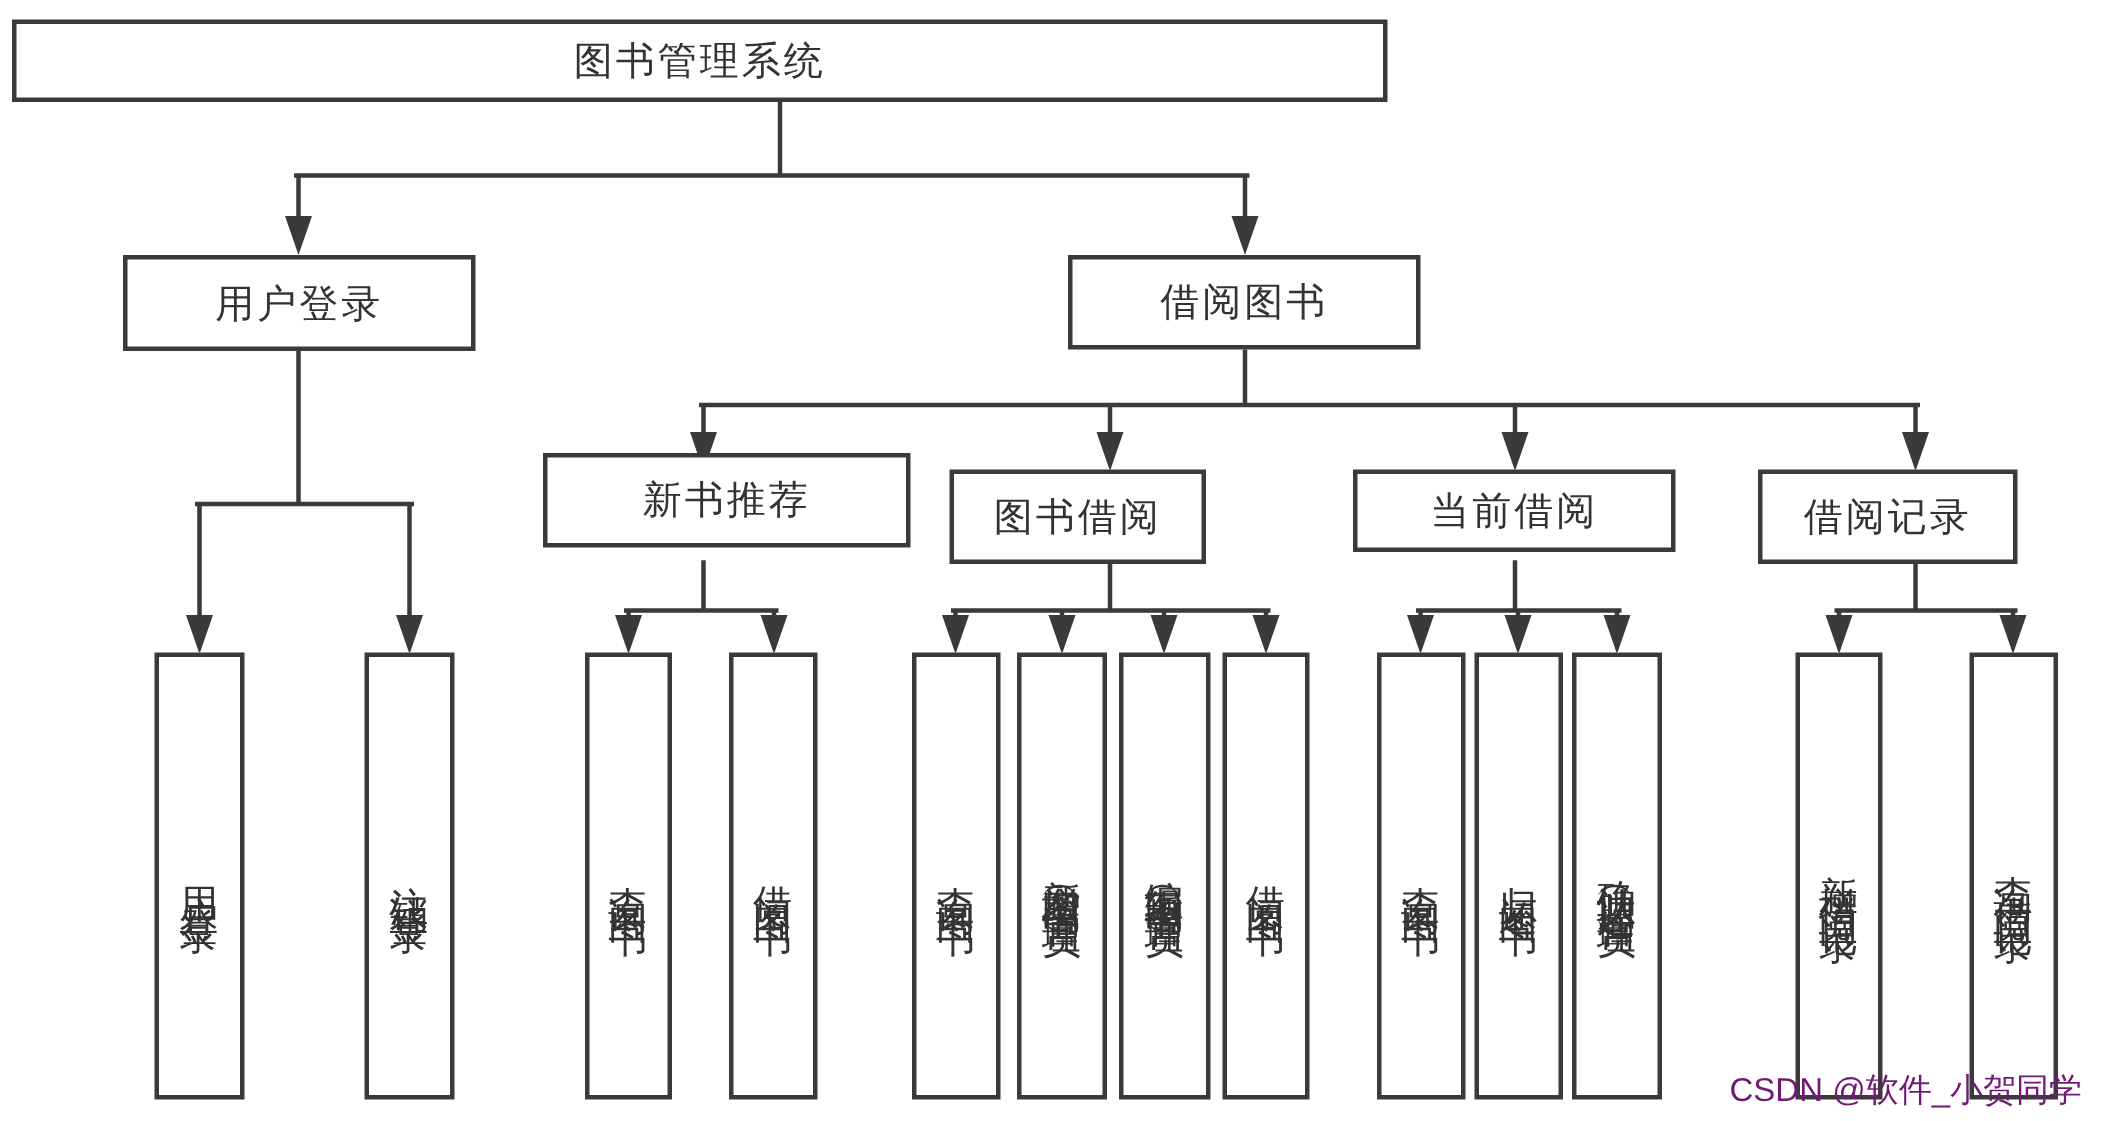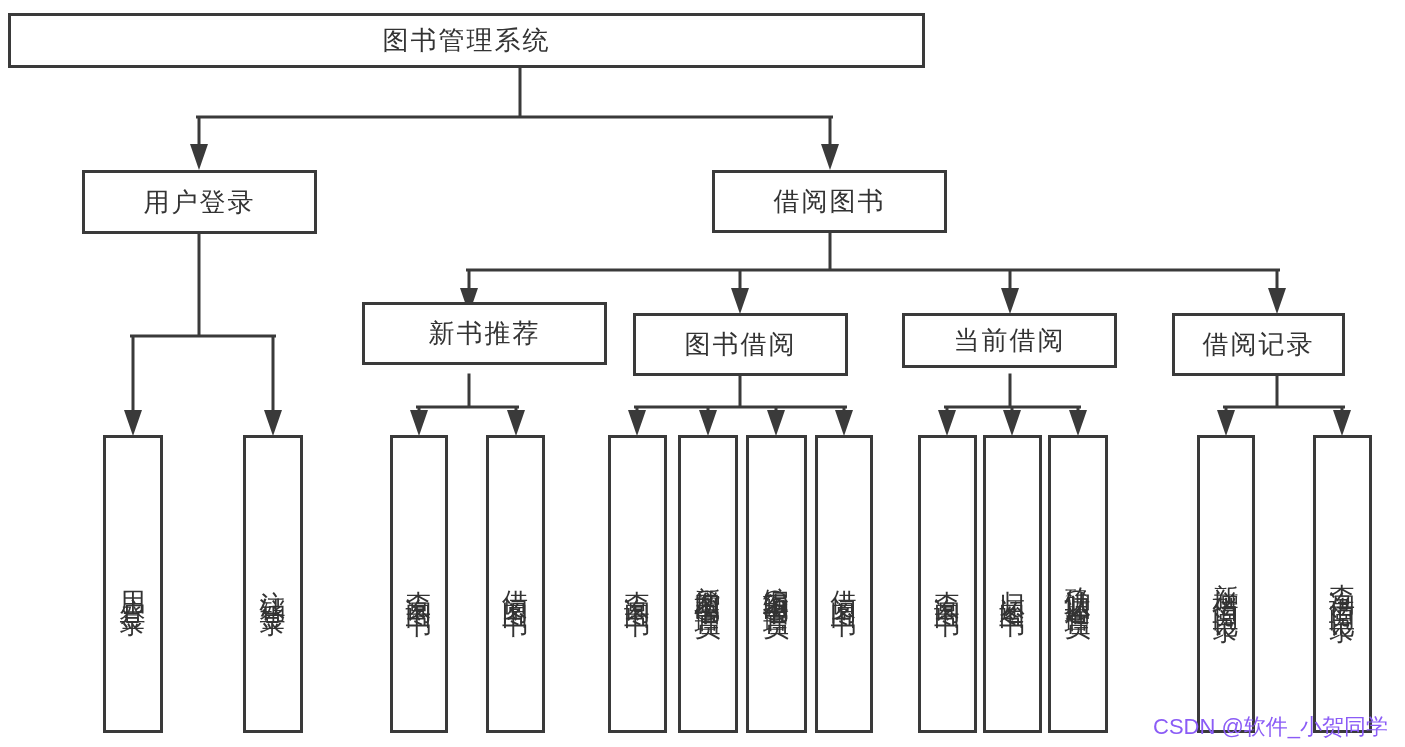--- a/index.html
+++ b/index.html
@@ -53,21 +53,21 @@
     letter-spacing: 7px;
   }
   .node.v.tight span {
     letter-spacing: 4px;
   }
   .watermark {
     position: absolute;
     left: 1153px;
     top: 712px;
     font-size: 22px;
-    color: #8b5cf6;
+    color: #701a75;
     white-space: nowrap;
     z-index: 5;
   }
 </style>
 </head>
 <body>
 
 <div class="canvas">
 
   <svg class="connectors" viewBox="0 0 1405 747" xmlns="http://www.w3.org/2000/svg">
@@ -120,21 +120,21 @@
   <div class="node h" style="left:82px; top:170px; width:235px; height:64px;">
     <span>用户登录</span>
   </div>
   <div class="node h" style="left:712px; top:170px; width:235px; height:63px;">
     <span>借阅图书</span>
   </div>
 
   <div class="node h" style="left:362px; top:302px; width:245px; height:63px;">
     <span>新书推荐</span>
   </div>
-  <div class="node h" style="left:633px; top:313px; width:215px; height:63px;">
+  <div class="node h" style="left:633px; top:313px; width:171px; height:63px;">
     <span>图书借阅</span>
   </div>
   <div class="node h" style="left:902px; top:313px; width:215px; height:55px;">
     <span>当前借阅</span>
   </div>
   <div class="node h" style="left:1172px; top:313px; width:173px; height:63px;">
     <span>借阅记录</span>
   </div>
 
   <div class="node v" style="left:103px; top:435px; width:60px; height:298px;">

